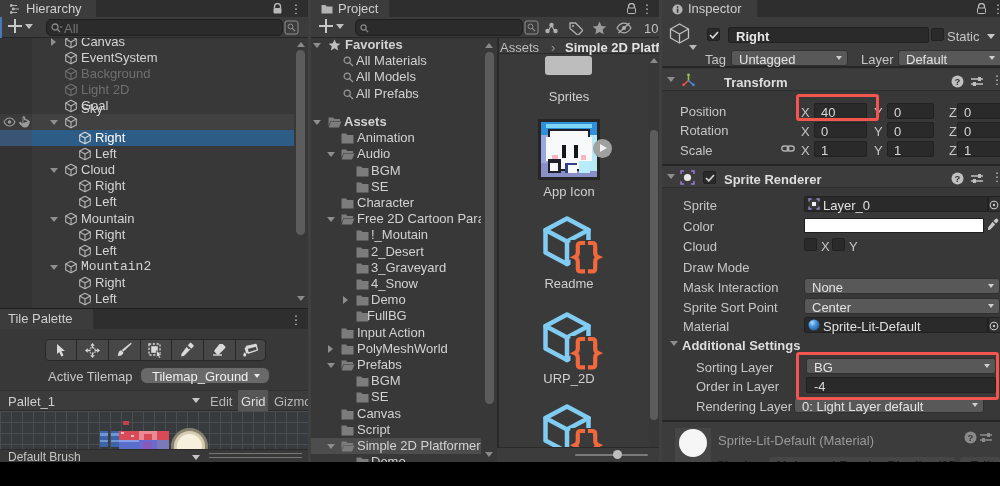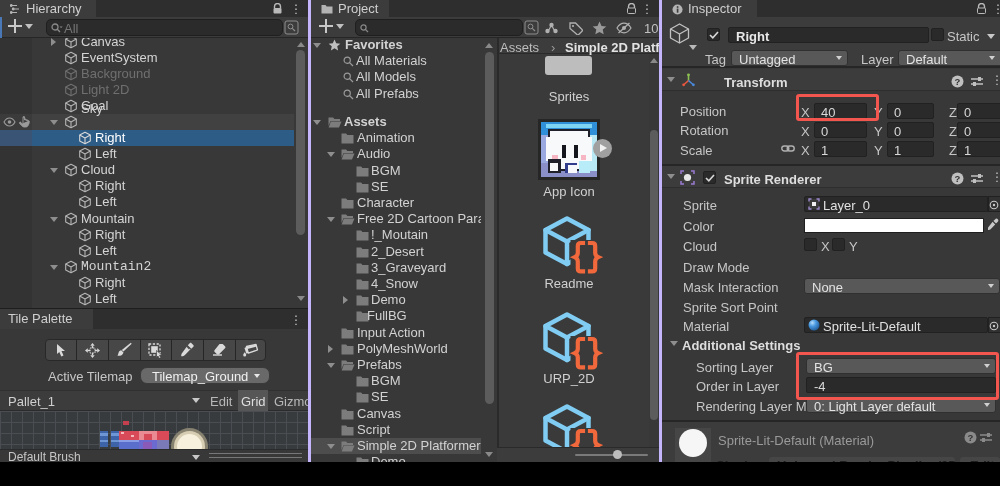--- a/index.html
+++ b/index.html
@@ -1,18 +1,18 @@
 <!DOCTYPE html>
 <html><head>
 <meta charset="utf-8">
 <style>
   * { margin:0; padding:0; box-sizing:border-box; }
   html,body { width:1000px; height:486px; background:#000; overflow:hidden;
     font-family:"Liberation Sans", sans-serif; }
-  #stage { position:absolute; top:0; left:0; width:1000px; height:486px; background:#c4b5fd; }
+  #stage { position:absolute; top:0; left:0; width:1000px; height:486px; background:#404040; }
   .abs { position:absolute; }
   .panel { position:absolute; background:#383838; overflow:hidden; }
   .tabbar { position:absolute; left:0; top:0; right:0; height:19px; background:#2e2e2e; }
   .tab { position:absolute; top:0; height:19px; background:#3c3c3c; color:#cfcfcf;
     font-size:13px; line-height:17px; padding:0 9px 0 10px; }
   .toolbar { position:absolute; left:0; top:19px; right:0; height:19px; background:#3c3c3c;
     border-bottom:1px solid #262626; }
   .srch { position:absolute; background:#2b2b2b; border:1px solid #1f1f1f; border-radius:3px; height:16px; }
   .row { position:absolute; white-space:nowrap; color:#d2d2d2; font-size:13px; height:16px; line-height:16px; }
   .bold { font-weight:bold; }
@@ -747,20 +747,24 @@
       <div class="lbl" style="left:159px; top:239px;">X</div>
     <div class="cb" style="left:170px; top:238px;"></div>
       <div class="lbl" style="left:187px; top:239px;">Y</div>
     <div class="lbl" style="left:21px; top:259.5px;">Draw Mode</div>
     <div class="lbl" style="left:21px; top:279.5px;">Mask Interaction</div>
       <div class="ddown" style="left:142px; top:277.5px; width:196px; height:16px;">
         <span style="position:absolute; left:7px; top:1px;">None</span>
         <span class="v"></span>
       </div>
     <div class="lbl" style="left:21px; top:299.5px;">Sprite Sort Point</div>
+      <div class="ddown" style="left:142px; top:297.5px; width:196px; height:16px;">
+        <span style="position:absolute; left:7px; top:1px;">Center</span>
+        <span class="v"></span>
+      </div>
     <div class="lbl" style="left:21px; top:319px;">Material</div>
     <div class="field" style="left:142px; top:317px; width:184px; height:16px;"></div>
     <svg class="abs" style="left:146px; top:319px;" width="12" height="12" viewBox="0 0 12 12">
         <defs>
           <radialGradient id="sph" cx="0.35" cy="0.3" r="0.9">
             <stop offset="0" stop-color="#b8dcf8"></stop>
             <stop offset="0.35" stop-color="#4a9ae2"></stop>
             <stop offset="1" stop-color="#15457e"></stop>
           </radialGradient>
         </defs>
@@ -777,21 +781,21 @@
     <div class="lbl" style="left:34px; top:359.5px;">Sorting Layer</div>
       <div class="ddown" style="left:144px; top:357.5px; width:190px; height:16px;">
         <span style="position:absolute; left:7px; top:1px;">BG</span>
         <span class="v"></span>
       </div>
     <div class="lbl" style="left:34px; top:379px;">Order in Layer</div>
     <div class="field" style="left:144px; top:377px; width:190px; height:16px;">
         <span style="position:absolute; left:7px; top:1px;">-4</span>
       </div>
     <div class="lbl" style="left:34px; top:398.5px;">Rendering Layer M</div>
-      <div class="ddown" style="left:144px; top:396.5px; width:190px; height:16px;text-align:center;">
+      <div class="ddown" style="left:132px; top:396.5px; width:190px; height:16px;text-align:center;">
         <span style="position:absolute; left:7px; top:1px;">0: Light Layer default</span>
         <span class="v"></span>
       </div>
     <div class="redbox" style="left:134px; top:352px; width:203px; height:48px;"></div>
     <div class="abs" style="left:0; top:420px; width:338px; height:2px; background:#262626;"></div>
     <div class="abs" style="left:0; top:422px; width:338px; height:40px; background:#3c3c3c;"></div>
     <div class="abs" style="left:13px; top:428px; width:36px; height:34px; background:#464646;"></div>
     <div class="abs" style="left:17px; top:429px; width:28px; height:28px; border-radius:50%; background:#f6f6f6;"></div>
     <div class="lbl" style="left:56px; top:433px; color:#9a9a9a; font-size:13px;">Sprite-Lit-Default (Material)</div>
     <svg class="abs" style="left:302px; top:431px;" width="13" height="13" viewBox="0 0 13 13">

